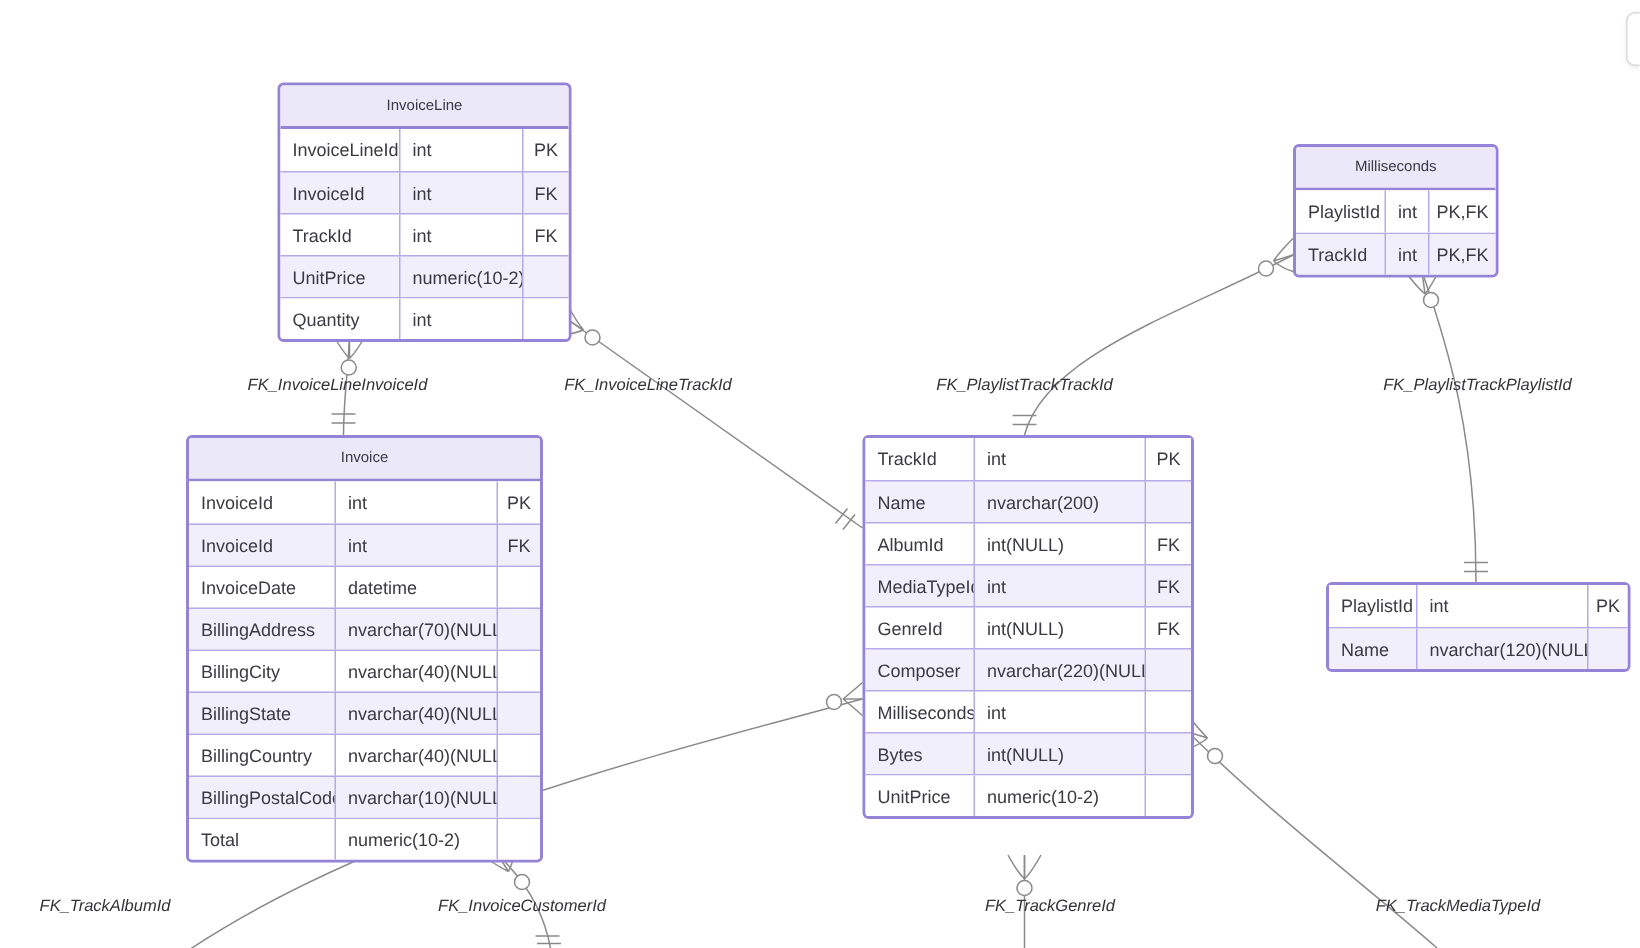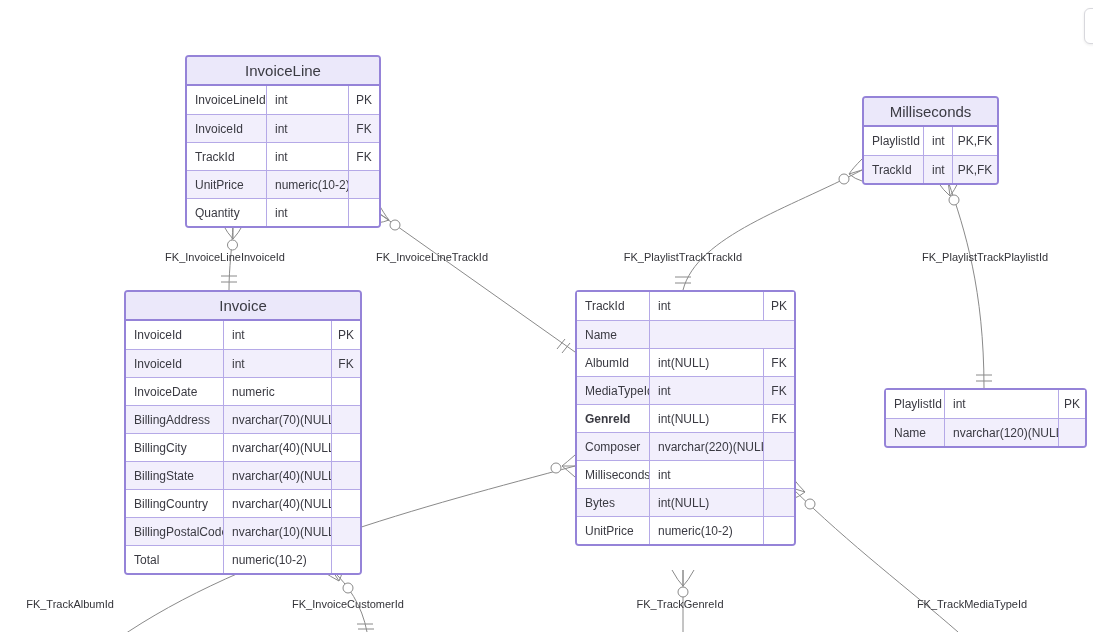--- a/index.html
+++ b/index.html
@@ -13,33 +13,33 @@
   .erd-table{
     position:absolute;z-index:2;
     border:2px solid #9583d8;border-radius:4px;
     background:#ffffff;box-sizing:border-box;
     color:#3a3a42;font-size:12px;
   }
   .t-header{
     height:27px;display:flex;align-items:center;justify-content:center;
     background:#ebe8fa;border-bottom:2px solid #9583d8;
     border-radius:2px 2px 0 0;
-    font-size:15px;color:#3a3a42;
+    font-size:10px;color:#3a3a42;
   }
   .t-row{height:28px;display:flex;align-items:stretch;box-sizing:border-box;background:#ffffff;}
   .t-row + .t-row{border-top:1px solid #b5a9e7;}
   .t-row.alt{background:#f2effc;}
   .t-row:last-child{border-radius:0 0 2px 2px;}
   .cell{display:flex;align-items:center;box-sizing:border-box;overflow:hidden;white-space:nowrap;}
   .c-name{padding-left:8px;border-right:1px solid #b5a9e7;}
   .c-type{padding-left:8px;border-right:1px solid #b5a9e7;}
   .c-key{justify-content:center;padding:4px 2px;}
   .rel-label{
     position:absolute;z-index:3;transform:translate(-50%,-50%);
-    font-size:11px;color:#333338;white-space:nowrap;letter-spacing:0;
+    font-size:11px;color:#333338;white-space:nowrap;letter-spacing:0;font-style:italic;
   }
   .floating-panel{
     position:absolute;z-index:4;left:1084px;top:8px;width:22px;height:34px;
     background:#ffffff;border:1px solid #d8d8dd;border-radius:6px;
     box-shadow:0 1px 3px rgba(0,0,0,0.08);
   }
 </style>
 </head>
 <body>
 
@@ -150,21 +150,21 @@
           <span class="cell c-type" style="width: 108px;">int</span>
           <span class="cell c-key" style="width: 28px;">PK</span>
         </div>
         <div class="t-row alt">
           <span class="cell c-name" style="width: 98px;">InvoiceId</span>
           <span class="cell c-type" style="width: 108px;">int</span>
           <span class="cell c-key" style="width: 28px;">FK</span>
         </div>
         <div class="t-row">
           <span class="cell c-name" style="width: 98px;">InvoiceDate</span>
-          <span class="cell c-type" style="width: 108px;">numeric</span>
+          <span class="cell c-type" style="width: 108px;">datetime</span>
           <span class="cell c-key" style="width: 28px;"></span>
         </div>
         <div class="t-row alt">
           <span class="cell c-name" style="width: 98px;">BillingAddress</span>
           <span class="cell c-type" style="width: 108px;">nvarchar(70)(NULL)</span>
           <span class="cell c-key" style="width: 28px;"></span>
         </div>
         <div class="t-row">
           <span class="cell c-name" style="width: 98px;">BillingCity</span>
           <span class="cell c-type" style="width: 108px;">nvarchar(40)(NULL)</span>
@@ -192,34 +192,35 @@
         </div>
       </div>
       <div class="erd-table" style="left: 575px; top: 290px; width: 221px;">
         <div class="t-row">
           <span class="cell c-name" style="width: 73px;">TrackId</span>
           <span class="cell c-type" style="width: 114px;">int</span>
           <span class="cell c-key" style="width: 30px;">PK</span>
         </div>
         <div class="t-row alt">
           <span class="cell c-name" style="width: 73px;">Name</span>
+          <span class="cell c-type" style="width: 114px;">nvarchar(200)</span>
           <span class="cell c-key" style="width: 30px;"></span>
         </div>
         <div class="t-row">
           <span class="cell c-name" style="width: 73px;">AlbumId</span>
           <span class="cell c-type" style="width: 114px;">int(NULL)</span>
           <span class="cell c-key" style="width: 30px;">FK</span>
         </div>
         <div class="t-row alt">
           <span class="cell c-name" style="width: 73px;">MediaTypeId</span>
           <span class="cell c-type" style="width: 114px;">int</span>
           <span class="cell c-key" style="width: 30px;">FK</span>
         </div>
         <div class="t-row">
-          <span class="cell c-name" style="width: 73px; font-weight: bold;">GenreId</span>
+          <span class="cell c-name" style="width: 73px;">GenreId</span>
           <span class="cell c-type" style="width: 114px;">int(NULL)</span>
           <span class="cell c-key" style="width: 30px;">FK</span>
         </div>
         <div class="t-row alt">
           <span class="cell c-name" style="width: 73px;">Composer</span>
           <span class="cell c-type" style="width: 114px;">nvarchar(220)(NULL)</span>
           <span class="cell c-key" style="width: 30px;"></span>
         </div>
         <div class="t-row">
           <span class="cell c-name" style="width: 73px;">Milliseconds</span>
@@ -250,17 +251,17 @@
         </div>
       </div>
     </div>
 
   <span class="rel-label" style="left:225px;top:257px">FK_InvoiceLineInvoiceId</span>
   <span class="rel-label" style="left:432px;top:257px">FK_InvoiceLineTrackId</span>
   <span class="rel-label" style="left:683px;top:257px">FK_PlaylistTrackTrackId</span>
   <span class="rel-label" style="left:985px;top:257px">FK_PlaylistTrackPlaylistId</span>
   <span class="rel-label" style="left:70px;top:604px">FK_TrackAlbumId</span>
   <span class="rel-label" style="left:348px;top:604px">FK_InvoiceCustomerId</span>
-  <span class="rel-label" style="left:680px;top:604px">FK_TrackGenreId</span>
+  <span class="rel-label" style="left:700px;top:604px">FK_TrackGenreId</span>
   <span class="rel-label" style="left:972px;top:604px">FK_TrackMediaTypeId</span>
 
   <div class="floating-panel"></div>
 </div>
 
 </body></html>

